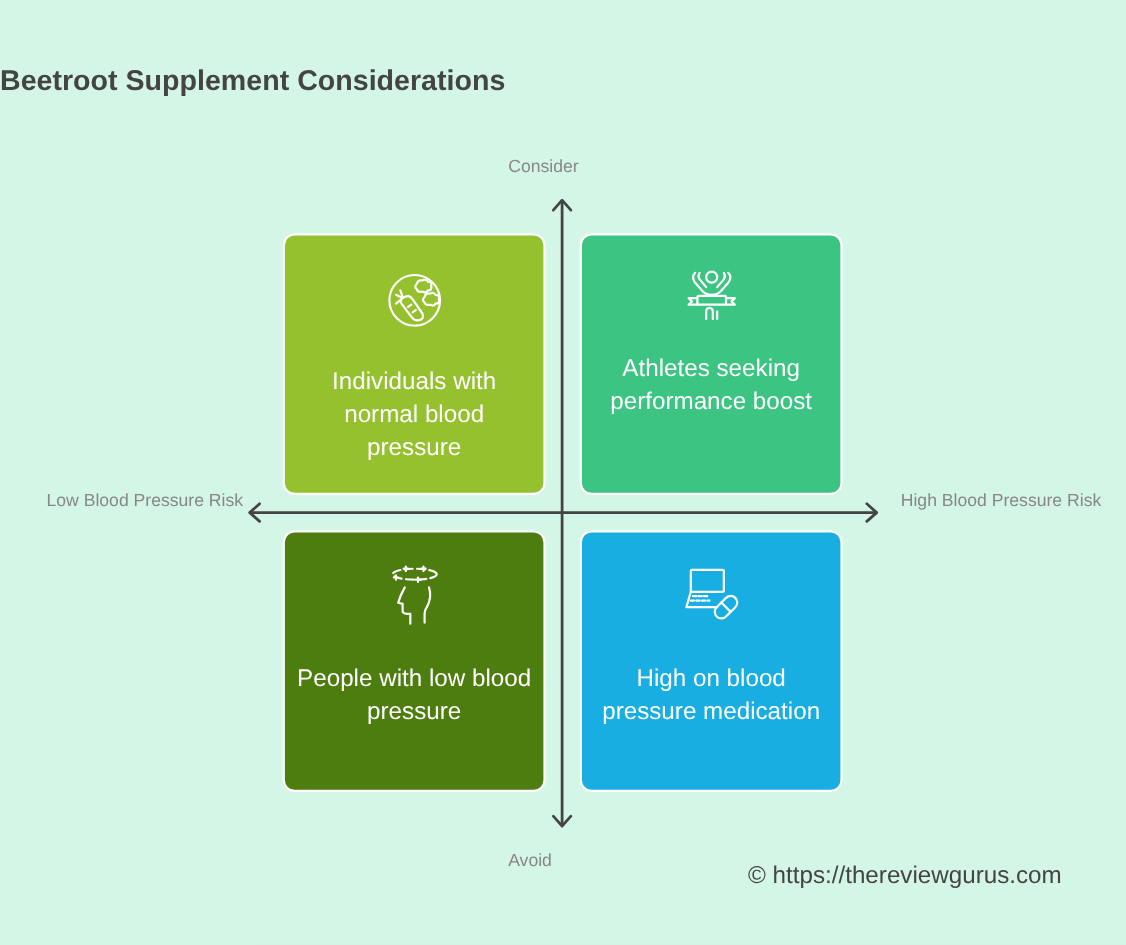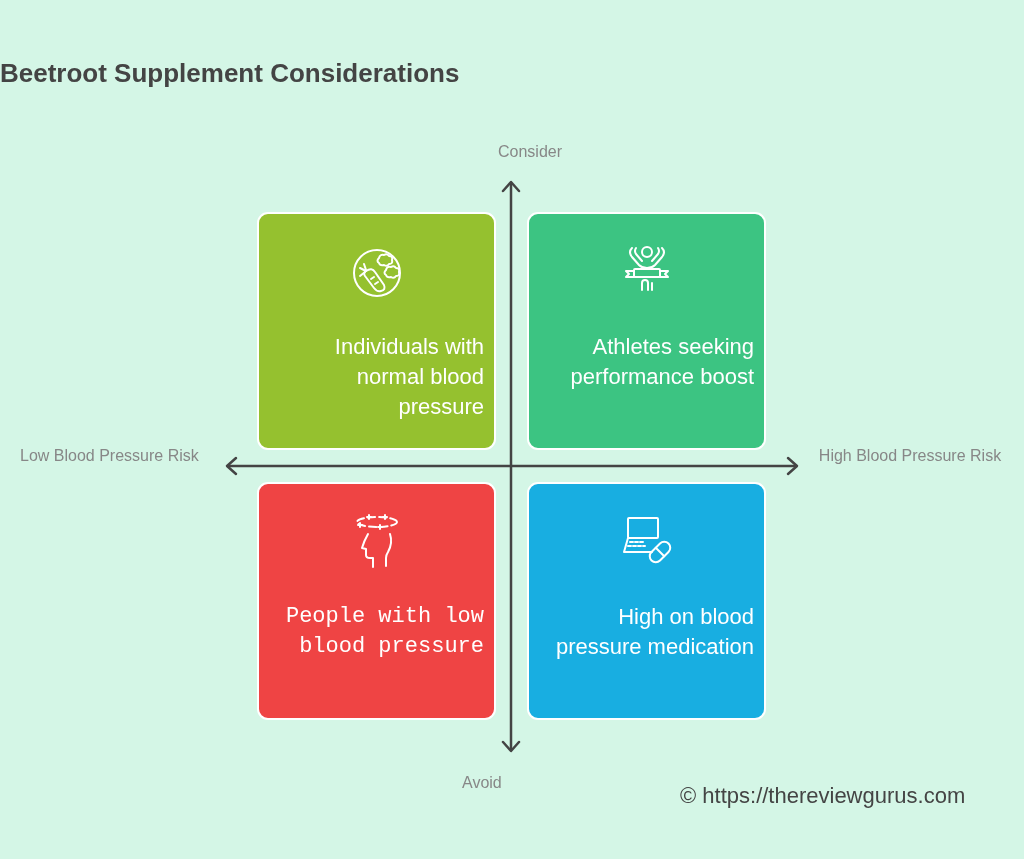--- a/index.html
+++ b/index.html
@@ -27,32 +27,33 @@
     .axis-label {
       position: absolute;
       font-size: 16px;
       color: #878787;
       line-height: 22px;
     }
     .lbl-top {
       left: 462px;
       top: 141px;
       width: 100px;
-      text-align: right;
+      text-align: left;
     }
     .lbl-bottom {
       left: 462px;
       top: 772px;
       width: 100px;
       text-align: left;
     }
     .lbl-left {
-      left: 20px;
+      left: 32px;
       top: 445px;
       width: 189px;
+      text-align: right;
     }
     .lbl-right {
       left: 815px;
       top: 445px;
       width: 190px;
       text-align: center;
     }
     .axes {
       position: absolute;
       left: 0;
@@ -80,27 +81,27 @@
       justify-content: center;
     }
     .card .icon svg {
       width: 66px;
       height: 66px;
     }
     .card .text {
       position: absolute;
       left: 10px;
       width: 215px;
-      text-align: right;
+      text-align: center;
       font-size: 22px;
       line-height: 30px;
     }
     .q-tl { left: 257px; top: 212px; background: #95c12f; }
     .q-tr { left: 527px; top: 212px; background: #3cc482; }
-    .q-bl { left: 257px; top: 482px; background: #ef4444; font-family: Liberation Mono, monospace; }
+    .q-bl { left: 257px; top: 482px; background: #4d7c0f; }
     .q-br { left: 527px; top: 482px; background: #18aee1; }
     .credit {
       position: absolute;
       left: 680px;
       top: 783px;
       font-size: 22px;
       color: #444444;
     }
   </style>
 </head>
@@ -155,21 +156,21 @@
       <path d="M44 8 q2 3 0 6 l-6 7"></path>
 
       <rect x="20" y="29" width="26" height="8" rx="1"></rect>
       <path d="M20 31 h-8 l3 3 l-3 3 h8"></path>
       <path d="M46 31 h8 l-3 3 l3 3 h-8"></path>
 
       <path d="M28 50 v-7 q0 -3 3 -3 q3 0 3 3 v7"></path>
       <path d="M38 43 v7"></path>
     </svg>
   </div>
-  <div class="text" style="top: 118px;">Athletes seeking performance boost</div>
+  <div class="text" style="top: 106px;">Athletes seeking performance boost</div>
 </div>
 
 <div class="card q-bl">
   <div class="icon">
     <svg viewBox="0 0 66 66" fill="none" stroke="#ffffff" stroke-width="2" stroke-linecap="round" stroke-linejoin="round">
 
       <ellipse cx="33" cy="12" rx="20" ry="5" stroke-dasharray="7 4"></ellipse>
 
       <path d="M25 5 v4 M23 7 h4"></path>
       <path d="M41 5 v4 M39 7 h4"></path>

